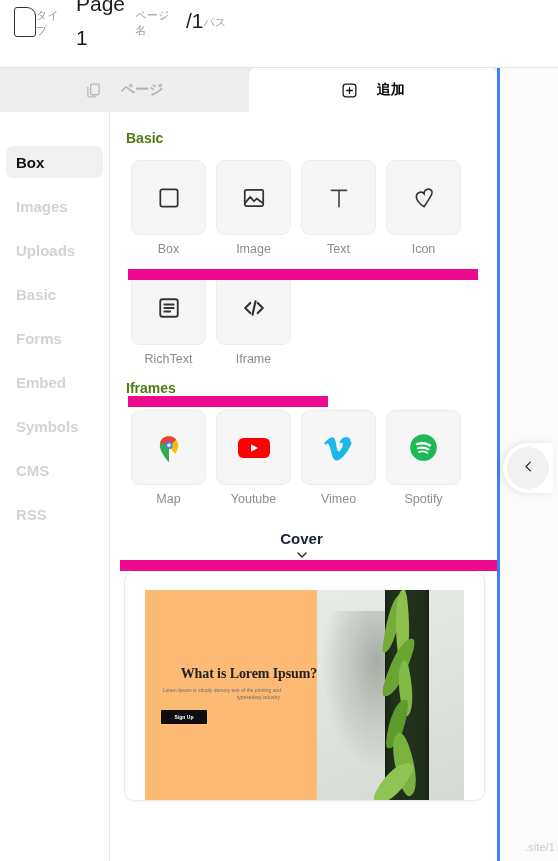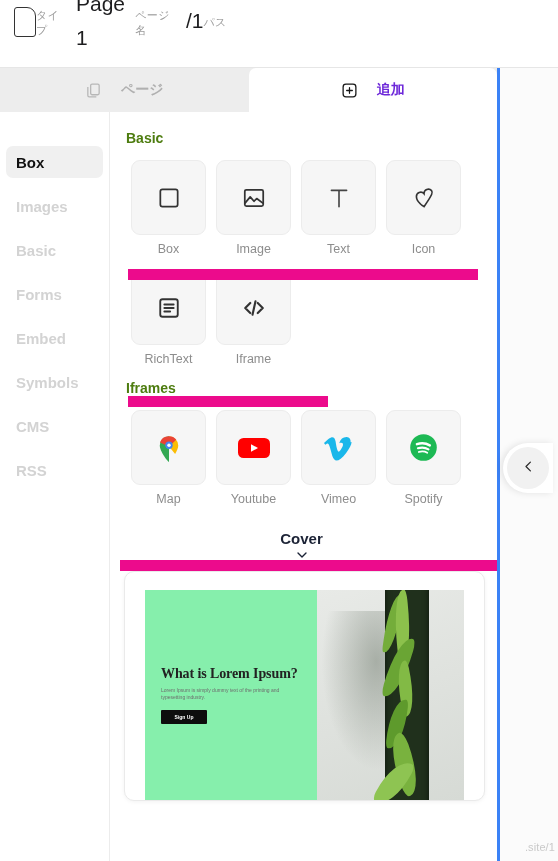--- a/index.html
+++ b/index.html
@@ -100,21 +100,21 @@
     justify-content: center;
     gap: 19px;
     font-size: 14px;
     color: #b0b0b0;
     font-weight: 700;
     cursor: pointer;
     position: relative;
   }
   .tab.active {
     background: #ffffff;
-    color: #6d28d9;
+    color: #000000;
     border-radius: 7px 7px 0 0;
     font-family: Liberation Serif, serif;
   }
   .tab-ico { display:flex; align-items:center; }
 
   
   .panel {
     position: absolute;
     left: 0; top: 112px;
     width: 497px;
@@ -228,21 +228,22 @@
     border-radius: 10px;
     box-shadow: 0 1px 4px rgba(0,0,0,.05);
     overflow: hidden;
     padding: 18px 20px 0 20px;
     box-sizing: border-box;
     cursor: pointer;
   }
   .cover-inner {
     height: 100%;
     display: flex;
-    background: #86efac;
+    background: #fdba74;
+    text-align: right;
   }
   .cover-left {
     flex: 0 0 54%;
     display: flex;
     flex-direction: column;
     justify-content: center;
     padding-left: 16px;
     box-sizing: border-box;
   }
   .cover-h {
@@ -388,20 +389,23 @@
 <div class="panel">
 
   <div class="rail">
     <div class="rail-item active">
         <span>Box</span>
       </div>
     <div class="rail-item">
         <span>Images</span>
       </div>
     <div class="rail-item">
+        <span>Uploads</span>
+      </div>
+    <div class="rail-item">
         <span>Basic</span>
       </div>
     <div class="rail-item">
         <span>Forms</span>
       </div>
     <div class="rail-item">
         <span>Embed</span>
       </div>
     <div class="rail-item">
         <span>Symbols</span>

